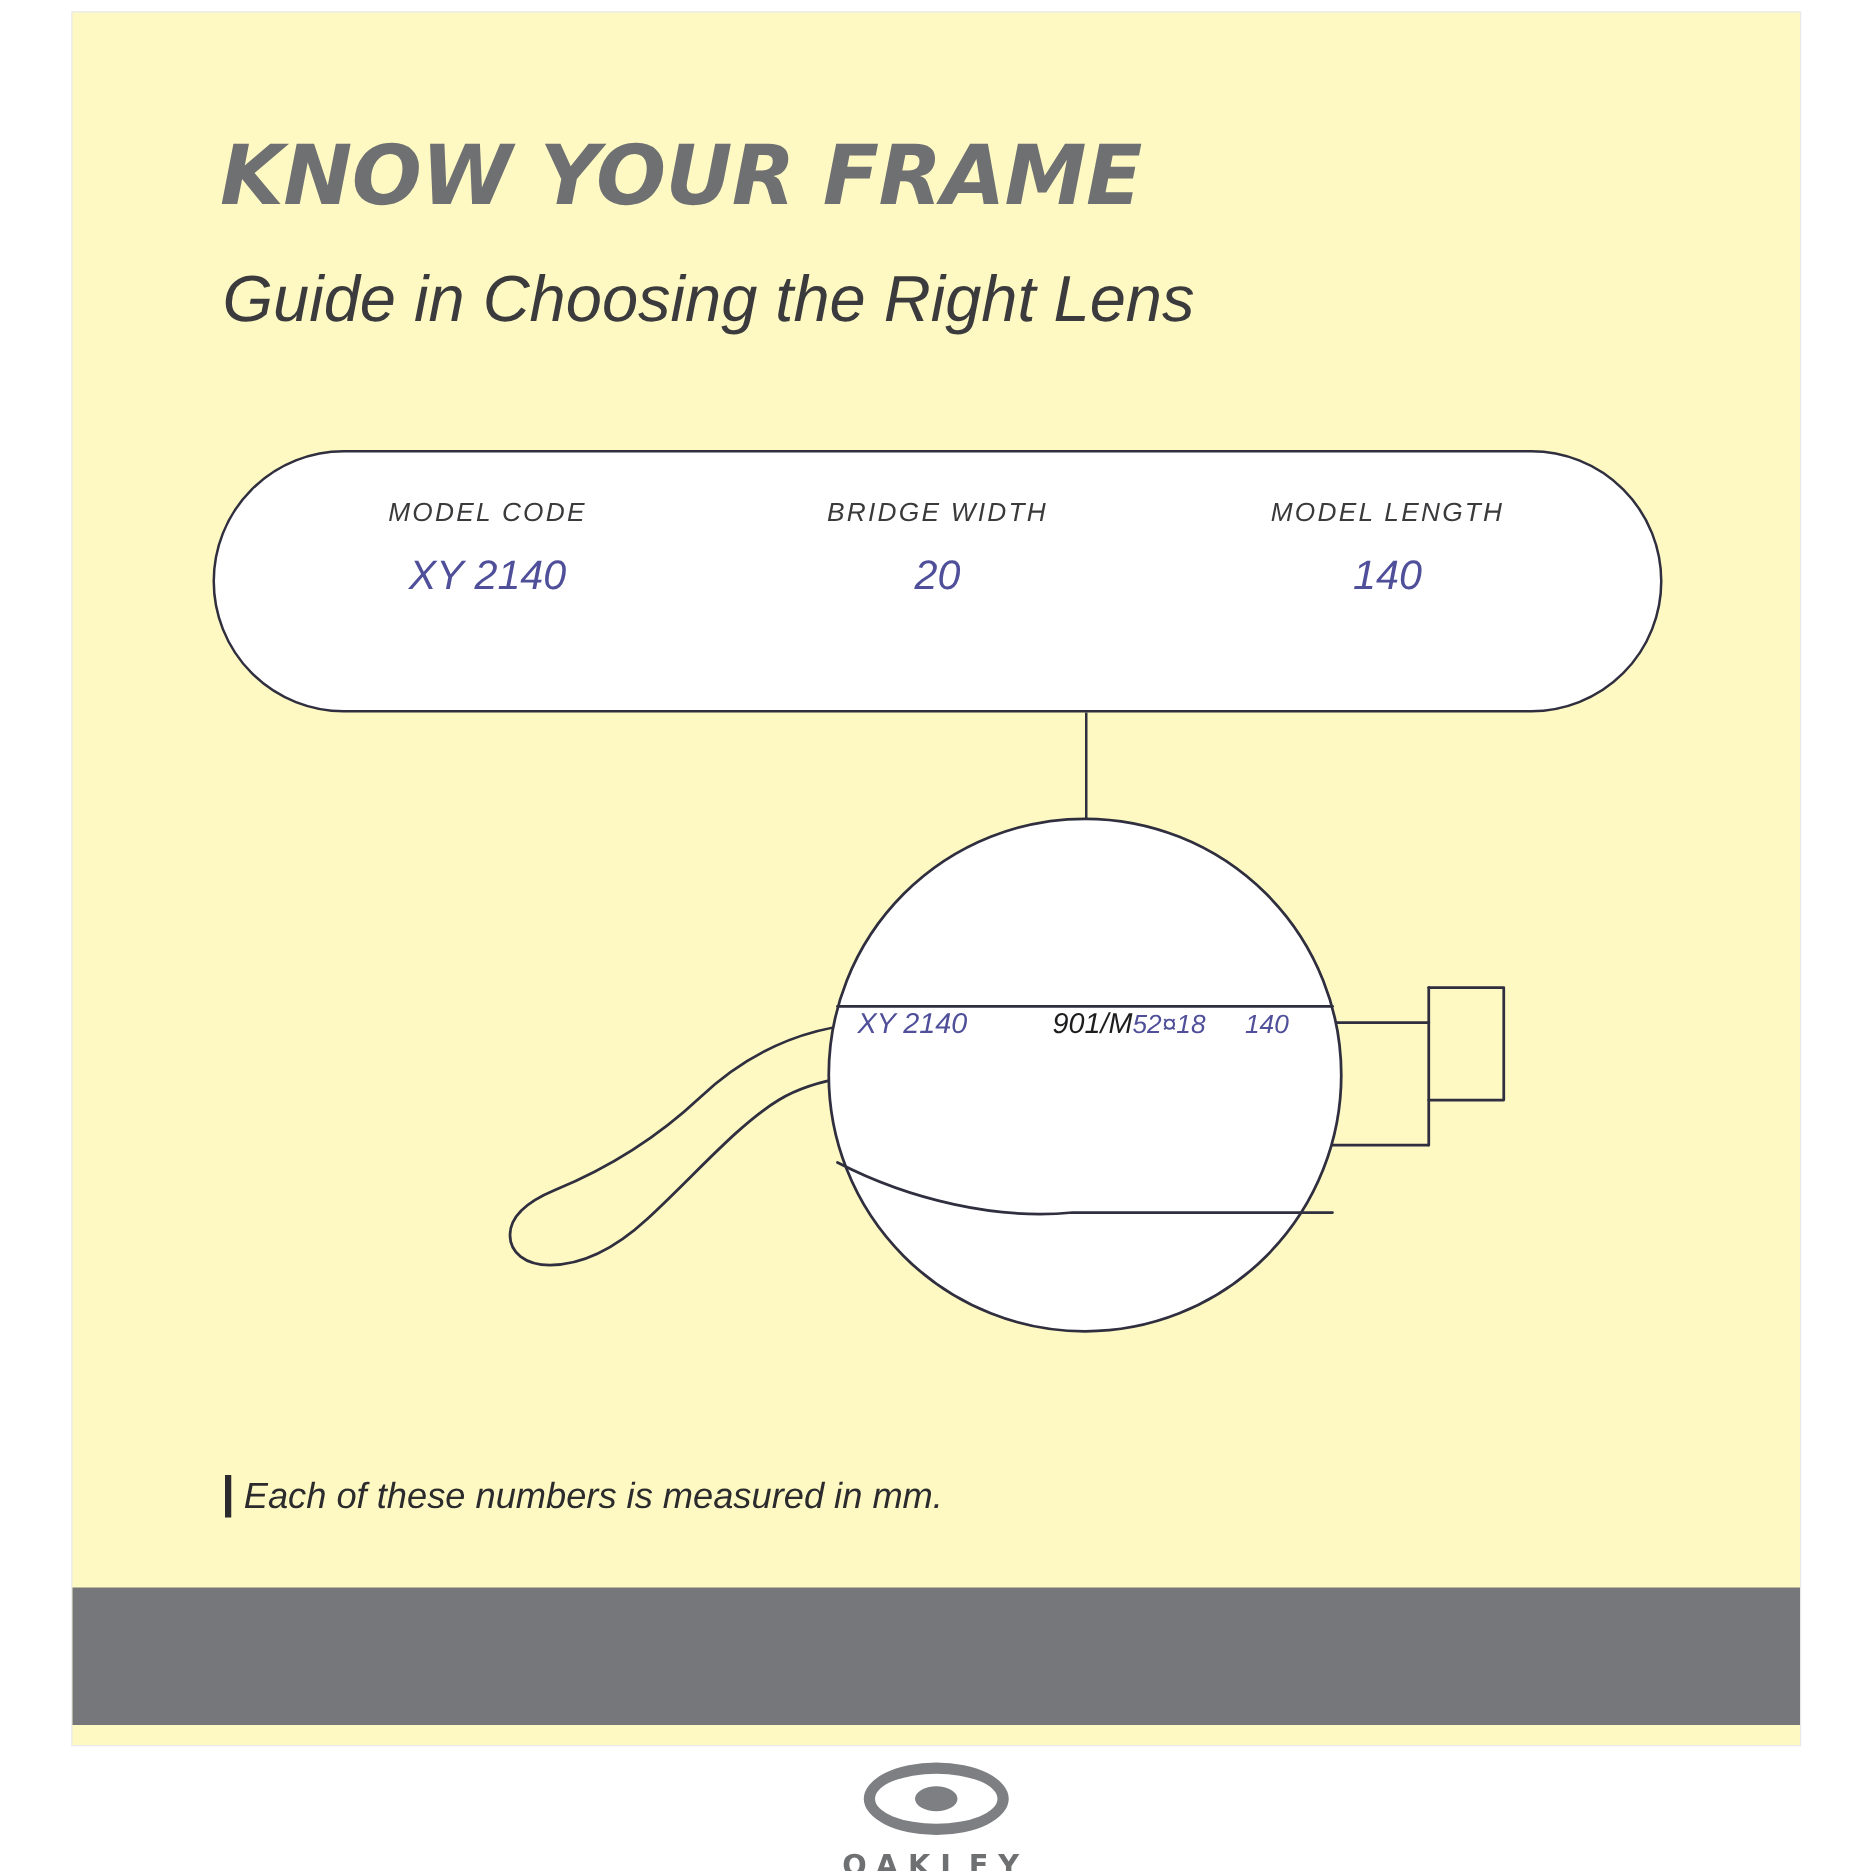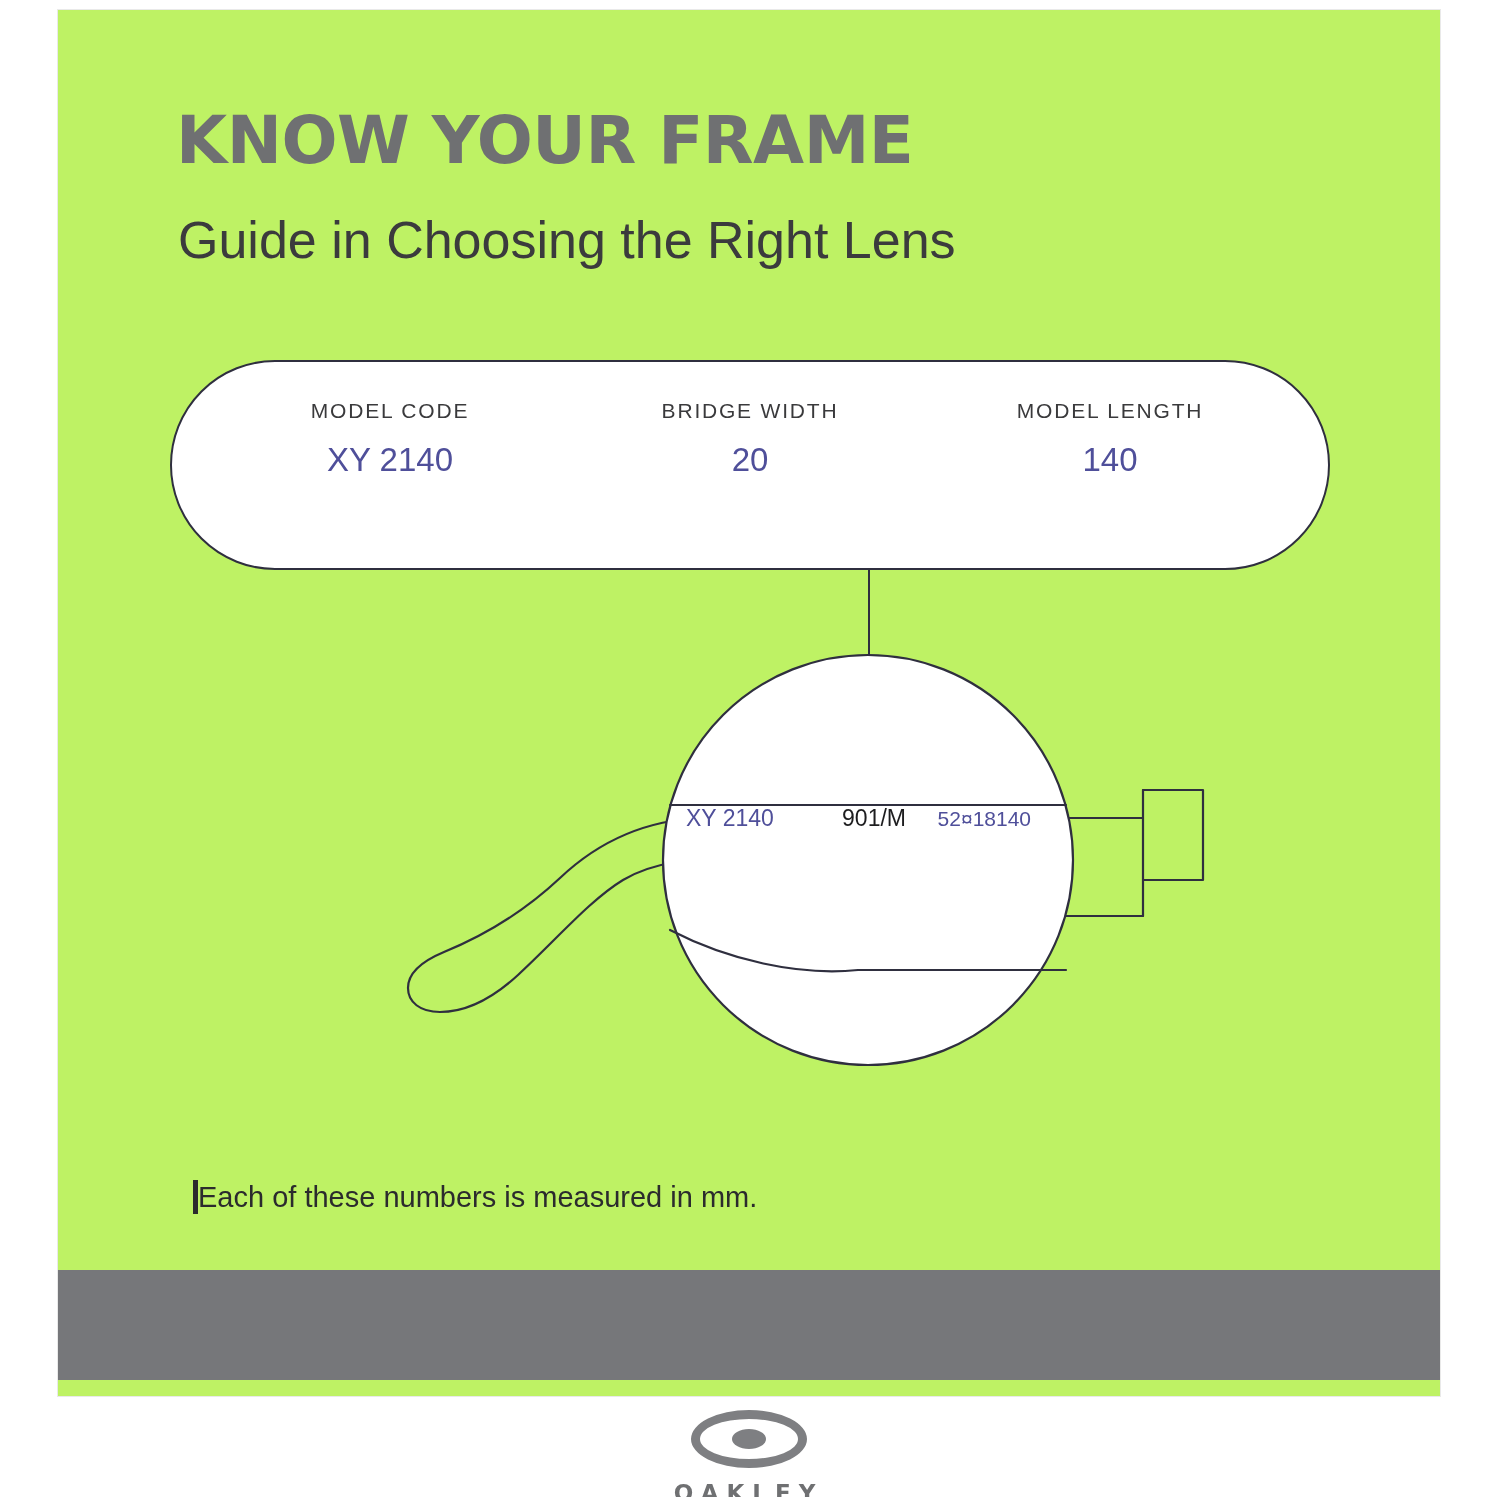--- a/index.html
+++ b/index.html
@@ -18,22 +18,23 @@
     width: 1497px;
     height: 1497px;
     background: #ffffff;
   }
   .card {
     position: absolute;
     left: 58px;
     top: 10px;
     width: 1382px;
     height: 1386px;
-    background: #bef264;
+    background: #fef9c3;
     box-shadow: 0 0 0 1px #e9e9e9;
+    font-style: italic;
   }
   .title {
     position: absolute;
     left: 118px;
     top: 92px;
     font-size: 66px;
     font-weight: bold;
     letter-spacing: -0.5px;
     color: #6f7072;
     font-family: "DejaVu Sans", sans-serif;
@@ -125,34 +126,35 @@
   .eng-code {
     color: #1d1d1f;
     font-size: 23px;
     width: 100px;
     text-align: right;
   }
   .eng-size {
     color: #4f4f9a;
     font-size: 21px;
     width: 90px;
-    text-align: right;
+    text-align: left;
   }
   .eng-temple {
     color: #4f4f9a;
     font-size: 21px;
     width: 60px;
     text-align: left;
   }
   .footnote {
     position: absolute;
-    left: 135px;
+    left: 122px;
     top: 1170px;
     display: flex;
     align-items: center;
+    gap: 10px;
   }
   .footnote-bar {
     width: 5px;
     height: 34px;
     background: #2b2b2d;
     display: inline-block;
   }
   .footnote-text {
     font-size: 29px;
     color: #2b2b2d;

